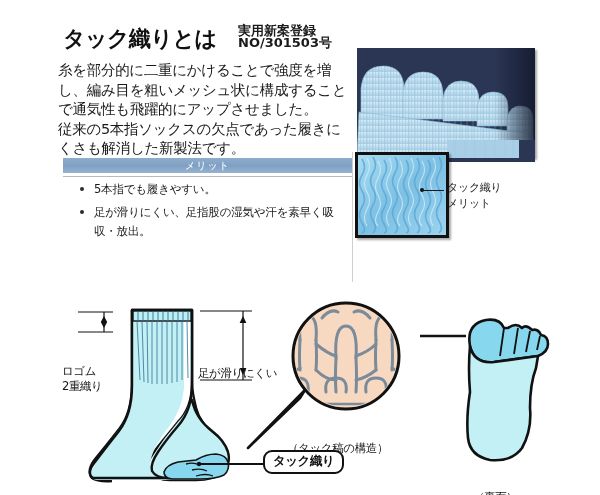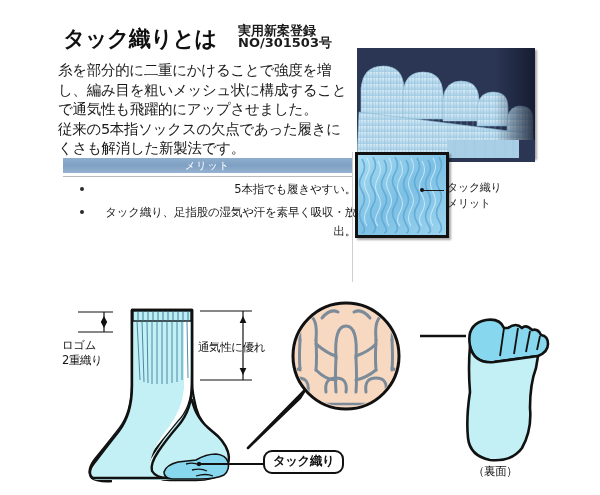--- a/index.html
+++ b/index.html
@@ -40,21 +40,21 @@
   .merit-rule{
     position:absolute;left:63px;top:176px;width:289px;height:1px;
     background:#b9b9b9;
   }
   .merit-list{
     position:absolute;left:78px;top:180px;width:278px;
     margin:0;padding:0;list-style:none;
     font-size:11.5px;line-height:19px;color:#1a1a1a;letter-spacing:-0.2px;
   }
   .merit-list li{
-    position:relative;padding-left:16px;margin-bottom:4px;text-align:right;
+    position:relative;padding-left:16px;margin-bottom:4px;
   }
   .merit-list li::before{
     content:"";position:absolute;left:2px;top:7px;
     width:4px;height:4px;border-radius:50%;background:#2b2b2b;
   }
   .vrule{
     position:absolute;left:352px;top:152px;width:1px;height:130px;background:#cfcfcf;
   }
 
   
@@ -83,21 +83,21 @@
   .lead-dot-line{
     position:absolute;left:422px;top:190px;width:22px;height:1px;background:#1a1a1a;
   }
   .photo-caption{
     position:absolute;left:447px;top:180px;width:90px;
     font-size:11px;line-height:16px;color:#1a1a1a;letter-spacing:-0.3px;
   }
 
   
   .diag{position:absolute;left:0;top:288px;width:600px;height:207px;}
-  .lbl{position:absolute;font-size:11.5px;color:#141414;letter-spacing:-0.4px;line-height:15px;white-space:nowrap;}
+  .lbl{position:absolute;font-size:11.5px;color:#141414;letter-spacing:-0.4px;line-height:15px;white-space:nowrap;margin-top:26px;}
   .lbl-logom{left:62px;top:338px;}
   .lbl-support{left:198px;top:340px;}
   .lbl-struct{left:287px;top:415px;}
   .lbl-back{left:473px;top:464px;}
   .tack-badge{
     position:absolute;left:263px;top:450px;
     border:2px solid #111;border-radius:9px;background:#fff;
     padding:1px 8px 2px 8px;font-size:12.5px;font-weight:bold;color:#111;
     letter-spacing:-0.5px;white-space:nowrap;
   }
@@ -116,21 +116,21 @@
 
   <div class="body-copy">
     <p>糸を部分的に二重にかけることで強度を増し、編み目を粗いメッシュ状に構成することで通気性も飛躍的にアップさせました。</p>
     <p>従来の5本指ソックスの欠点であった履きにくさも解消した新製法です。</p>
   </div>
 
   <div class="merit-bar">メリット</div>
   <div class="merit-rule"></div>
   <ul class="merit-list">
     <li>5本指でも履きやすい。</li>
-    <li>タック織り、足指股の湿気や汗を素早く吸収・放出。</li>
+    <li>足が滑りにくい、足指股の湿気や汗を素早く吸収・放出。</li>
   </ul>
   <div class="vrule"></div>
 
   <div class="photo">
     <svg width="178" height="110" viewBox="0 0 178 110">
       <defs>
         <linearGradient id="knitG" x1="0" y1="0" x2="0" y2="1">
           <stop offset="0%" stop-color="#d9ecf6"></stop>
           <stop offset="55%" stop-color="#bcdcee"></stop>
           <stop offset="100%" stop-color="#a8cfe6"></stop>
@@ -409,17 +409,18 @@
 
         <line x1="420" y1="48" x2="466" y2="48" stroke="#111" stroke-width="2.4"></line>
       </g>
     </svg>
   </div>
 
   <div class="lbl lbl-logom">
     <div>ロゴム</div>
     <div>2重織り</div>
   </div>
-  <div class="lbl lbl-support">通気性に優れ</div>
+  <div class="lbl lbl-support">足が滑りにくい</div>
+  <div class="lbl lbl-struct">（タック稿の構造）</div>
   <div class="tack-badge">タック織り</div>
   <div class="lbl lbl-back">（裏面）</div>
 
 </div>
 
 </body></html>

